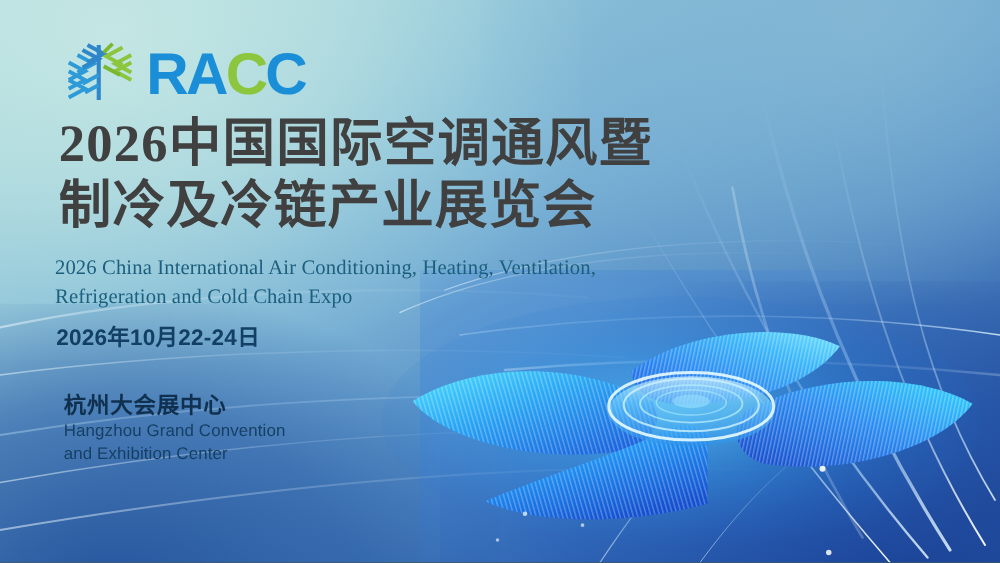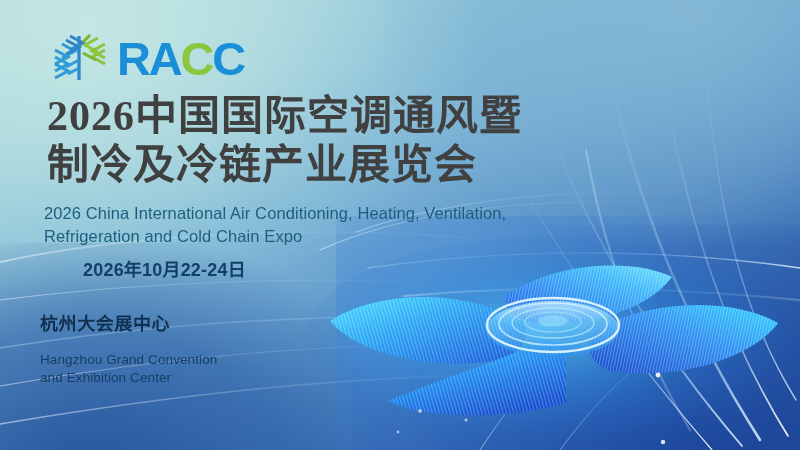--- a/index.html
+++ b/index.html
@@ -107,40 +107,41 @@
   }
 
   .title-en{
     position:absolute;left:44px;top:202px;
     width:580px;
     font-size:16.5px;
     line-height:1.42;
     letter-spacing:.1px;
     color:#1d5f7e;
     white-space:pre-line;
-  }
-
-  .date-block{position:absolute;left:45px;top:259px;margin-left:38px;}
+    font-family:Liberation Serif, serif;
+  }
+
+  .date-block{position:absolute;left:45px;top:259px;}
   .date-cn{
     font-size:18px;font-weight:700;letter-spacing:.2px;
     color:#123f63;line-height:1.25;
   }
   .date-en{
     margin-top:3px;
     font-size:13.5px;letter-spacing:.1px;
     color:#1b5176;line-height:1.25;
   }
 
-  .venue-block{position:absolute;left:40px;top:313px;}
+  .venue-block{position:absolute;left:51px;top:313px;}
   .venue-cn{
     font-size:18px;font-weight:700;letter-spacing:.6px;
     color:#10304f;line-height:1.25;
   }
   .venue-en{
-    margin-top:15px;
+    margin-top:0;
     font-size:13.5px;letter-spacing:.1px;
     color:#163f63;line-height:1.36;
     white-space:pre-line;
   }
 </style>
 </head>
 <body>
 
 <div class="banner">
 

